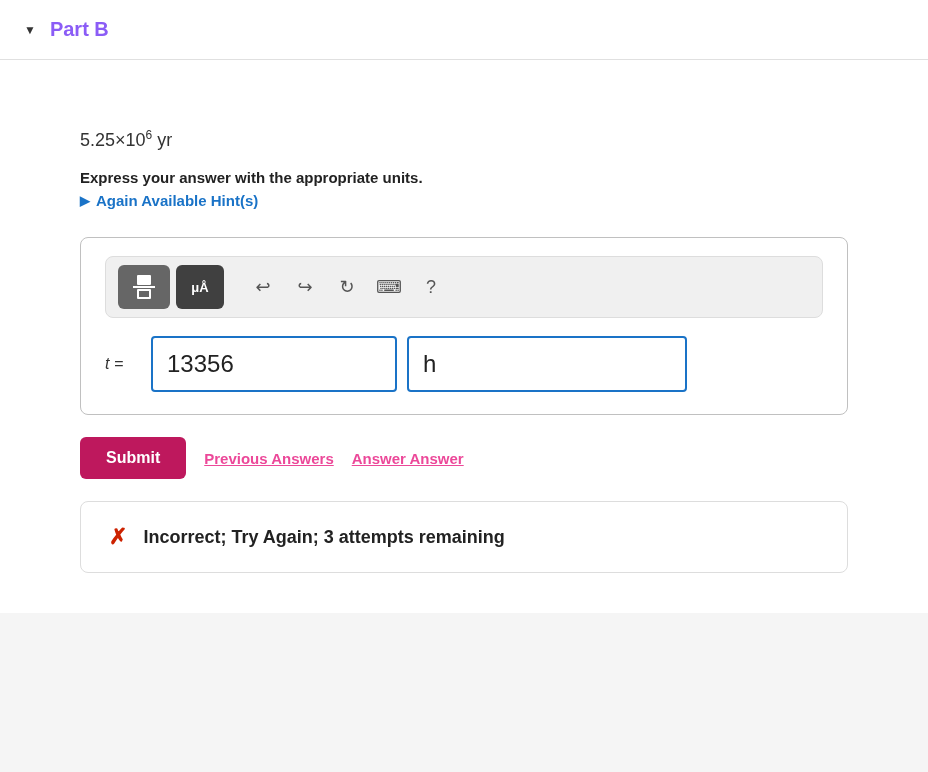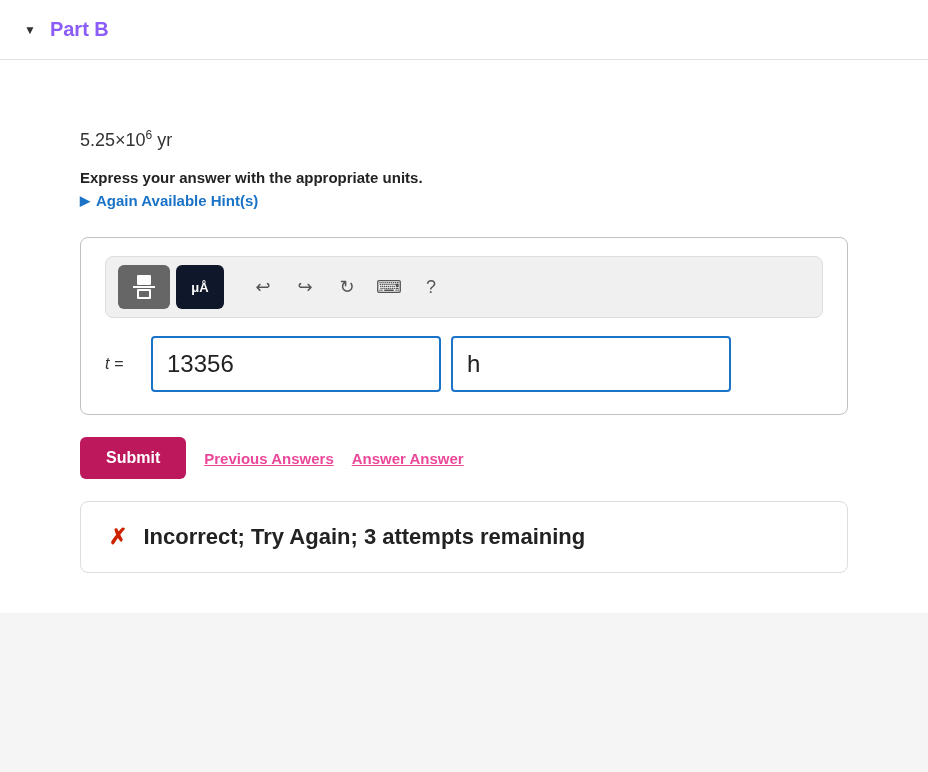--- a/index.html
+++ b/index.html
@@ -130,21 +130,21 @@
       background: white;
     }
     .fraction-icon .bottom-box {
       width: 14px;
       height: 10px;
       border: 2px solid white;
       border-radius: 1px;
     }
 
     .toolbar-btn-unit {
-      background: #0f172a;
+      background: #404040;
       border-radius: 6px;
       width: 48px;
       height: 44px;
       display: flex;
       align-items: center;
       justify-content: center;
       cursor: pointer;
       color: white;
       font-size: 13px;
       font-weight: bold;
@@ -187,21 +187,21 @@
       white-space: nowrap;
       min-width: 36px;
     }
 
     .value-input {
       border: 2px solid #1a73c7;
       border-radius: 4px;
       padding: 12px 14px;
       font-size: 24px;
       color: #222;
-      width: 290px;
+      width: 246px;
       outline: none;
     }
 
     .unit-input {
       border: 2px solid #1a73c7;
       border-radius: 4px;
       padding: 12px 14px;
       font-size: 24px;
       color: #222;
       width: 280px;
@@ -248,21 +248,21 @@
       gap: 16px;
     }
 
     .error-x {
       color: #cc2200;
       font-size: 22px;
       font-weight: bold;
     }
 
     .error-text {
-      font-size: 22px;
+      font-size: 18px;
       font-weight: bold;
       color: #222;
     }
   </style>
 </head>
 <body>
 
 <div class="page-container">
 
   <div class="part-header">

